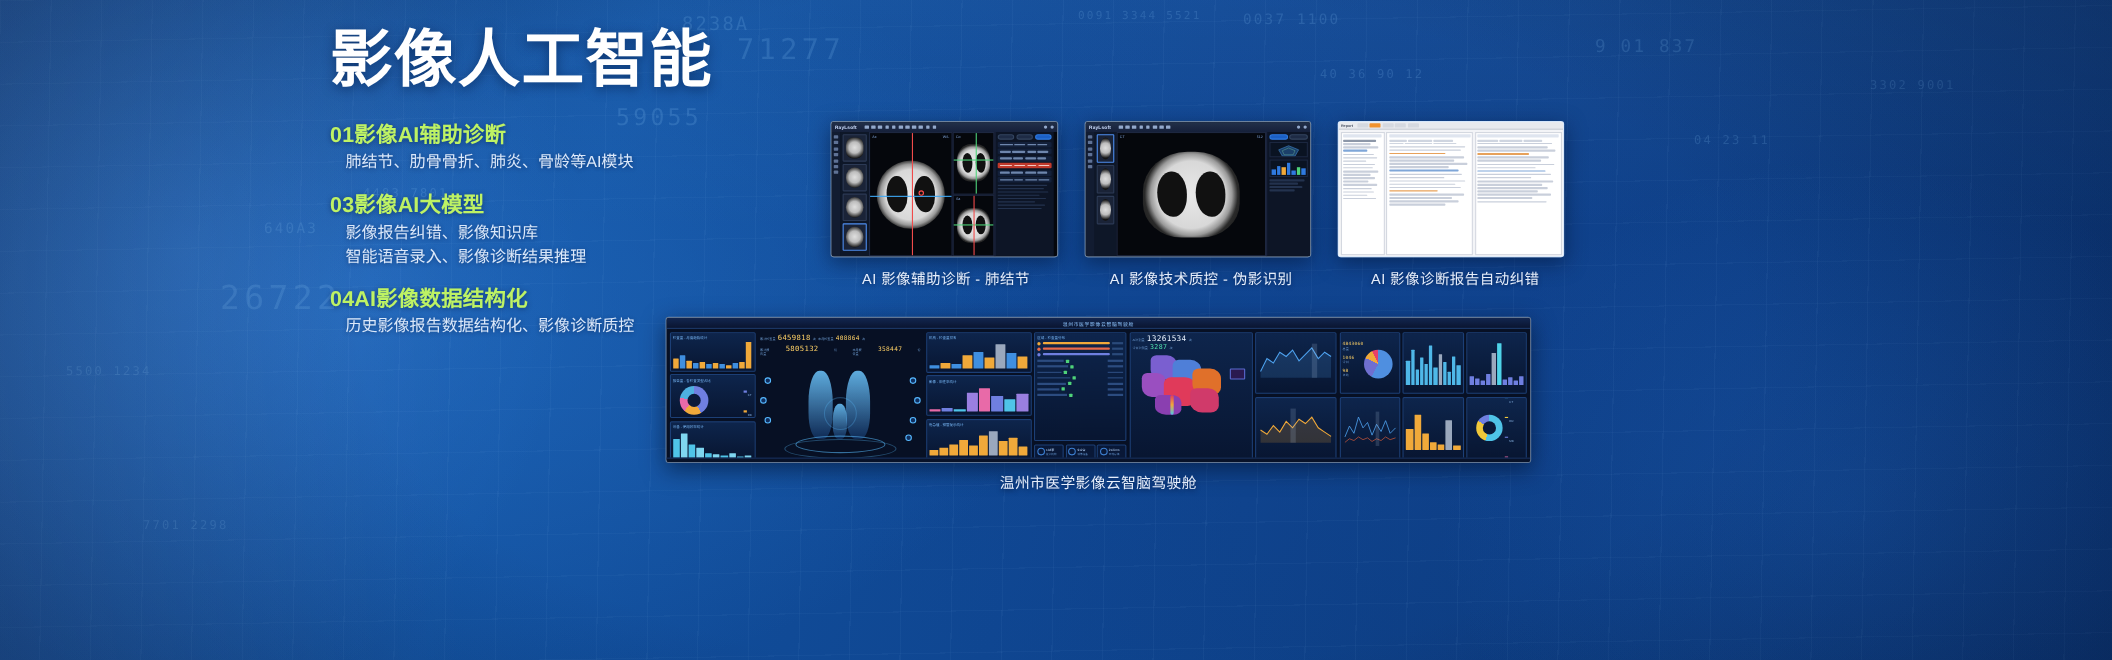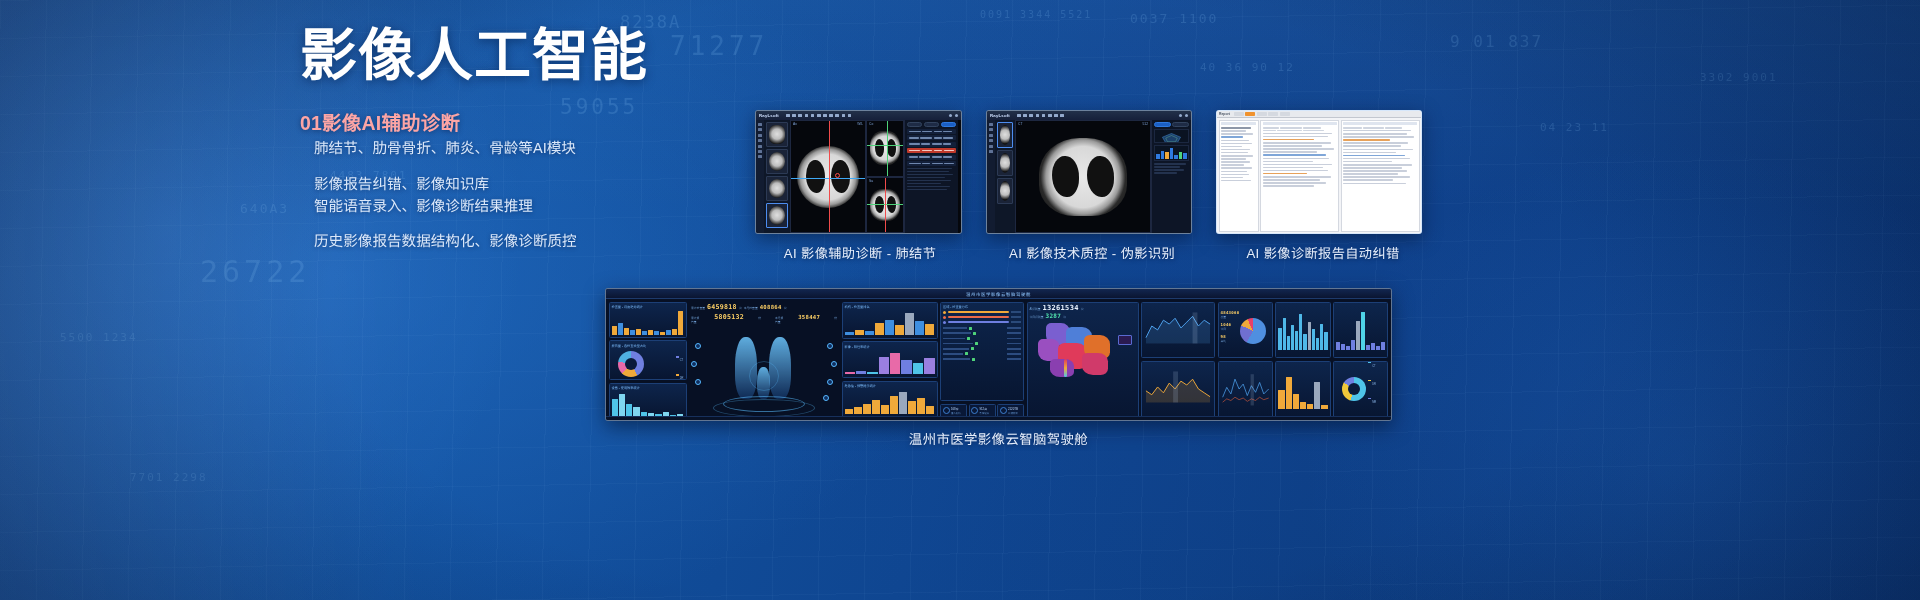--- a/index.html
+++ b/index.html
@@ -59,21 +59,21 @@
     z-index:6;
   }
   #page-title{
     font-size:57px; font-weight:bold; color:#ffffff;
     letter-spacing:1px; line-height:1.05;
     text-shadow:0 2px 10px rgba(0,25,70,.55);
     margin-bottom:24px;
   }
   .feature{ margin-bottom:11px; }
   .feature-title{
-    color:#fca5a5; font-weight:bold; font-size:19.5px;
+    color:#bef264; font-weight:bold; font-size:19.5px;
     letter-spacing:.2px; line-height:1.35;
     text-shadow:0 1px 5px rgba(0,20,60,.5);
   }
   .feature-desc{
     color:#dbe8fa; font-size:14.6px; line-height:1.5;
     padding-left:14px; margin-top:2px;
     text-shadow:0 1px 4px rgba(0,20,60,.45);
   }
   .feature-desc .ln{ display:block; }
   .f1{ margin-bottom:14px; }
@@ -199,21 +199,21 @@
   .d-grid{ position:absolute; left:0; top:10px; right:0; bottom:0; padding:2.5px; display:flex; gap:2.5px; }
   .dcol{ display:flex; flex-direction:column; gap:2.5px; }
   .card{
     background:linear-gradient(180deg,rgba(14,38,78,.95),rgba(8,22,50,.95));
     border:.6px solid #1c3f76; border-radius:1.5px; position:relative; overflow:hidden;
     padding:1.5px 2px;
   }
   .card .ct{ color:#79b8f7; font-size:3.2px; margin-bottom:1.5px; display:block; }
   .chartbars{ display:flex; align-items:flex-end; gap:1px; height:100%; }
   .chartbars i{ flex:1; display:block; border-radius:.3px; }
-  .kpi{ color:#ffd166; font-size:6.6px; font-weight:bold; letter-spacing:.3px; font-family:"DejaVu Sans Mono","Liberation Mono",monospace;}
+  .kpi{ color:#ffd166; font-size:6.6px; font-weight:normal; letter-spacing:.3px; font-family:"DejaVu Sans Mono","Liberation Mono",monospace;}
   .kpi-g{ color:#52e5b0; }
   .kpi-w{ color:#e9f3ff; }
   .kpi-lbl{ color:#6f9ed4; font-size:2.8px; }
   .hologram{ position:relative; }
   .figure{ position:absolute; border-radius:45% 45% 38% 38%; background:linear-gradient(180deg, rgba(110,200,255,.85), rgba(40,120,230,.25)); filter:blur(.3px); }
   .ring{ position:absolute; border:.7px solid rgba(90,190,255,.55); border-radius:50%; }
   .node{ position:absolute; width:6px;height:6px;border:.6px solid #56b8ff; border-radius:50%; background:rgba(20,60,120,.7);}
   .legend i{ display:inline-block; width:3px;height:1.6px; margin-right:1px; vertical-align:middle;}
   .legend span{ color:#8bb6e6; font-size:2.6px; }
   .mapwrap{ position:relative; }
@@ -265,27 +265,29 @@
 
   <div class="feature f1">
     <div class="feature-title"><span>01</span><span>影像AI辅助诊断</span></div>
     <div class="feature-desc">
       <span class="ln">肺结节、肋骨骨折、肺炎、骨龄等AI模块</span>
     </div>
   </div>
 
 
   <div class="feature f3">
+    <div class="feature-title"><span>03</span><span>影像AI大模型</span></div>
     <div class="feature-desc">
       <span class="ln">影像报告纠错、影像知识库</span>
       <span class="ln">智能语音录入、影像诊断结果推理</span>
     </div>
   </div>
 
   <div class="feature f4">
+    <div class="feature-title"><span>04</span><span>AI影像数据结构化</span></div>
     <div class="feature-desc">
       <span class="ln">历史影像报告数据结构化、影像诊断质控</span>
     </div>
   </div>
 
   <div class="feature f5">
   </div>
 
 </div>
 

